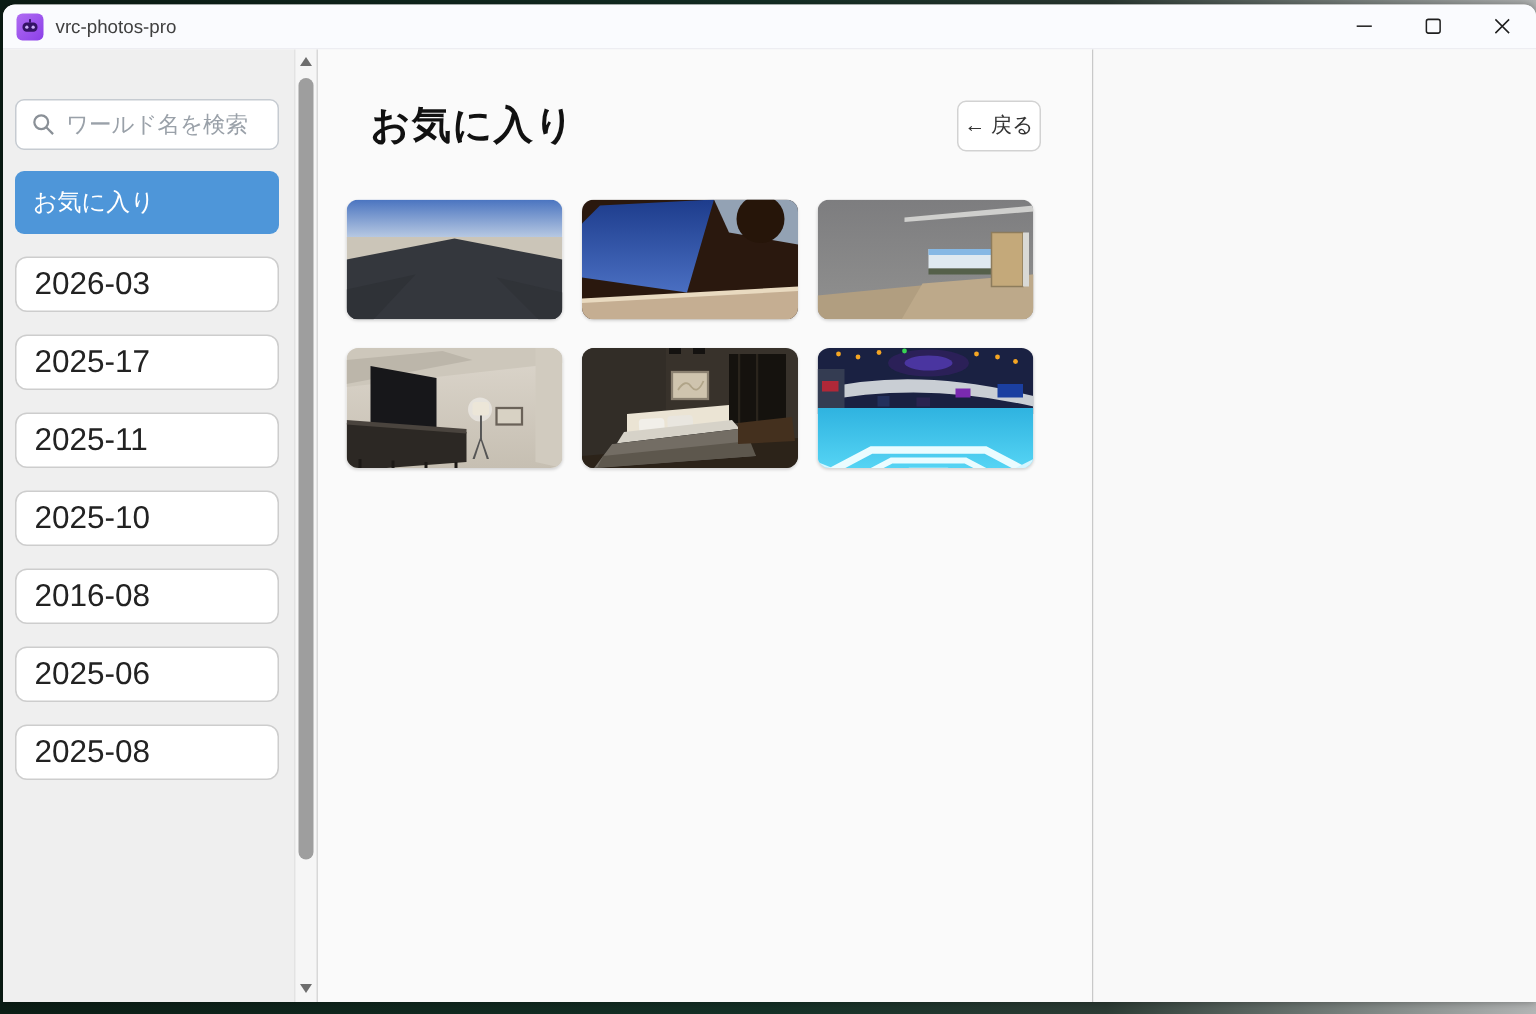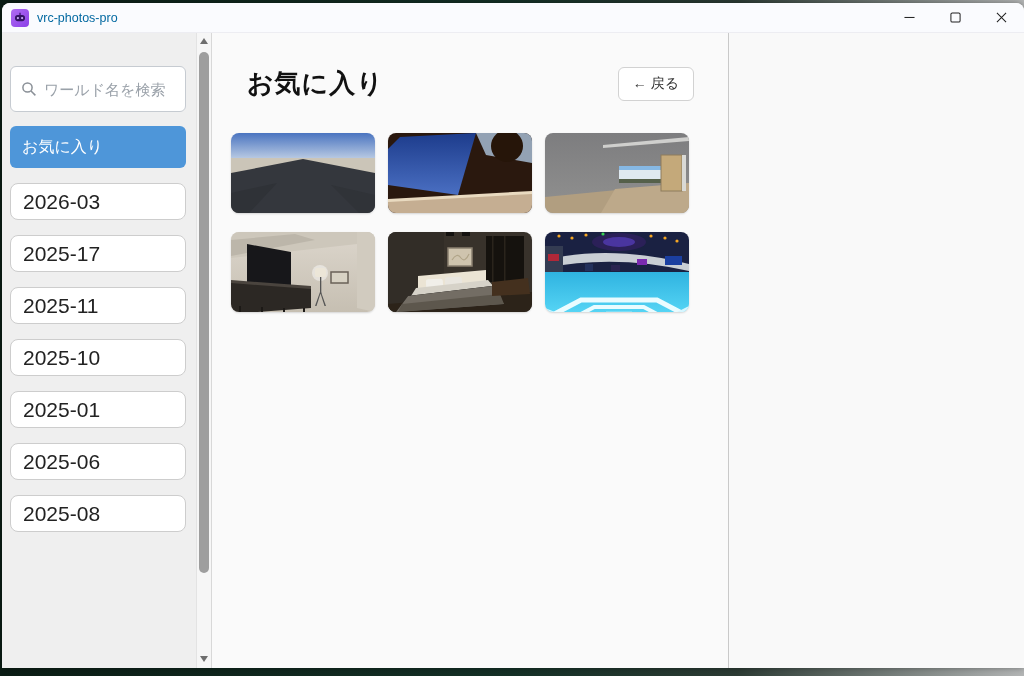--- a/index.html
+++ b/index.html
@@ -19,33 +19,33 @@
   .titlebar {
     height:30px; flex:0 0 30px; background:#fafbfe;
     display:flex; align-items:center; border-bottom:1px solid #ededf2;
   }
   .app-icon {
     width:18px; height:18px; margin:0 8px 0 9px; border-radius:4px;
     background:linear-gradient(135deg,#b06cf2 0%,#8b3fe8 100%);
     display:flex; align-items:center; justify-content:center;
   }
   .app-icon svg { width:14px; height:14px; }
-  .title-text { font-size:12.5px; color:#0369a1; }
+  .title-text { font-size:12.5px; color:#404040; }
   .win-controls { margin-left:auto; display:flex; height:100%; }
   .win-btn { width:46px; height:100%; display:flex; align-items:center; justify-content:center; background:transparent; border:none; cursor:pointer; }
   .win-btn svg { width:11px; height:11px; }
   
   .body-row { flex:1; display:flex; min-height:0; }
   
   .sidebar {
     width:194px; flex:0 0 194px; background:#efefef;
     padding:33px 10px 0 8px; overflow:hidden;
   }
   .search-box {
-    width:100%; height:46px; background:#fff; border:1px solid #c6cbd1;
+    width:100%; height:34px; background:#fff; border:1px solid #c6cbd1;
     border-radius:6px; display:flex; align-items:center; padding:0 10px; margin-bottom:14px;
   }
   .search-box svg { width:16px; height:16px; flex:0 0 16px; margin-right:7px; }
   .search-box input {
     border:none; outline:none; background:transparent; flex:1; min-width:0;
     font-size:15px; color:#333; font-family:inherit;
   }
   .search-box input::placeholder { color:#9aa1a9; opacity:1; }
   .fav-btn {
     display:block; width:100%; height:42px; background:#4e96d9; color:#fff;
@@ -74,21 +74,21 @@
     width:517px; flex:0 0 517px; background:#fafafa;
     border-right:1px solid #c9c9c9; overflow:hidden;
   }
   .main-header {
     display:flex; align-items:center; justify-content:space-between;
     padding:33px 34px 0 35px;
   }
   .main-heading { font-size:26px; font-weight:700; color:#111; letter-spacing:1px; }
   .back-btn {
     background:#fff; border:1px solid #d2d2d2; border-radius:6px;
-    font-size:14px; color:#333; padding:7px 14px; cursor:pointer; font-family:inherit;
+    font-size:14px; color:#333; padding:7px 4px; cursor:pointer; font-family:inherit;
   }
   .photo-grid {
     margin:32px 0 0 19px;
     display:grid; grid-template-columns:repeat(3,144px); grid-auto-rows:80px;
     column-gap:13px; row-gap:19px;
   }
   .thumb {
     width:144px; height:80px; border-radius:8px; overflow:hidden; cursor:pointer;
     box-shadow:0 1px 2px rgba(0,0,0,.15);
   }
@@ -138,21 +138,21 @@
           <circle cx="6.5" cy="6.5" r="4.6" fill="none" stroke="#8a9097" stroke-width="1.5"></circle>
           <line x1="10" y1="10" x2="14.4" y2="14.4" stroke="#8a9097" stroke-width="1.5"></line>
         </svg>
         <input type="text" placeholder="ワールド名を検索" style="">
       </div>
       <button class="fav-btn">お気に入り</button>
       <button class="month-btn">2026-03</button>
       <button class="month-btn">2025-17</button>
       <button class="month-btn">2025-11</button>
       <button class="month-btn">2025-10</button>
-      <button class="month-btn">2025-01</button>
+      <button class="month-btn">2016-08</button>
       <button class="month-btn">2025-06</button>
       <button class="month-btn">2025-08</button>
     </div>
 
     <div class="scroll-col">
       <div class="arrow-up"></div>
       <div class="scroll-thumb"></div>
       <div class="arrow-down"></div>
     </div>
 

